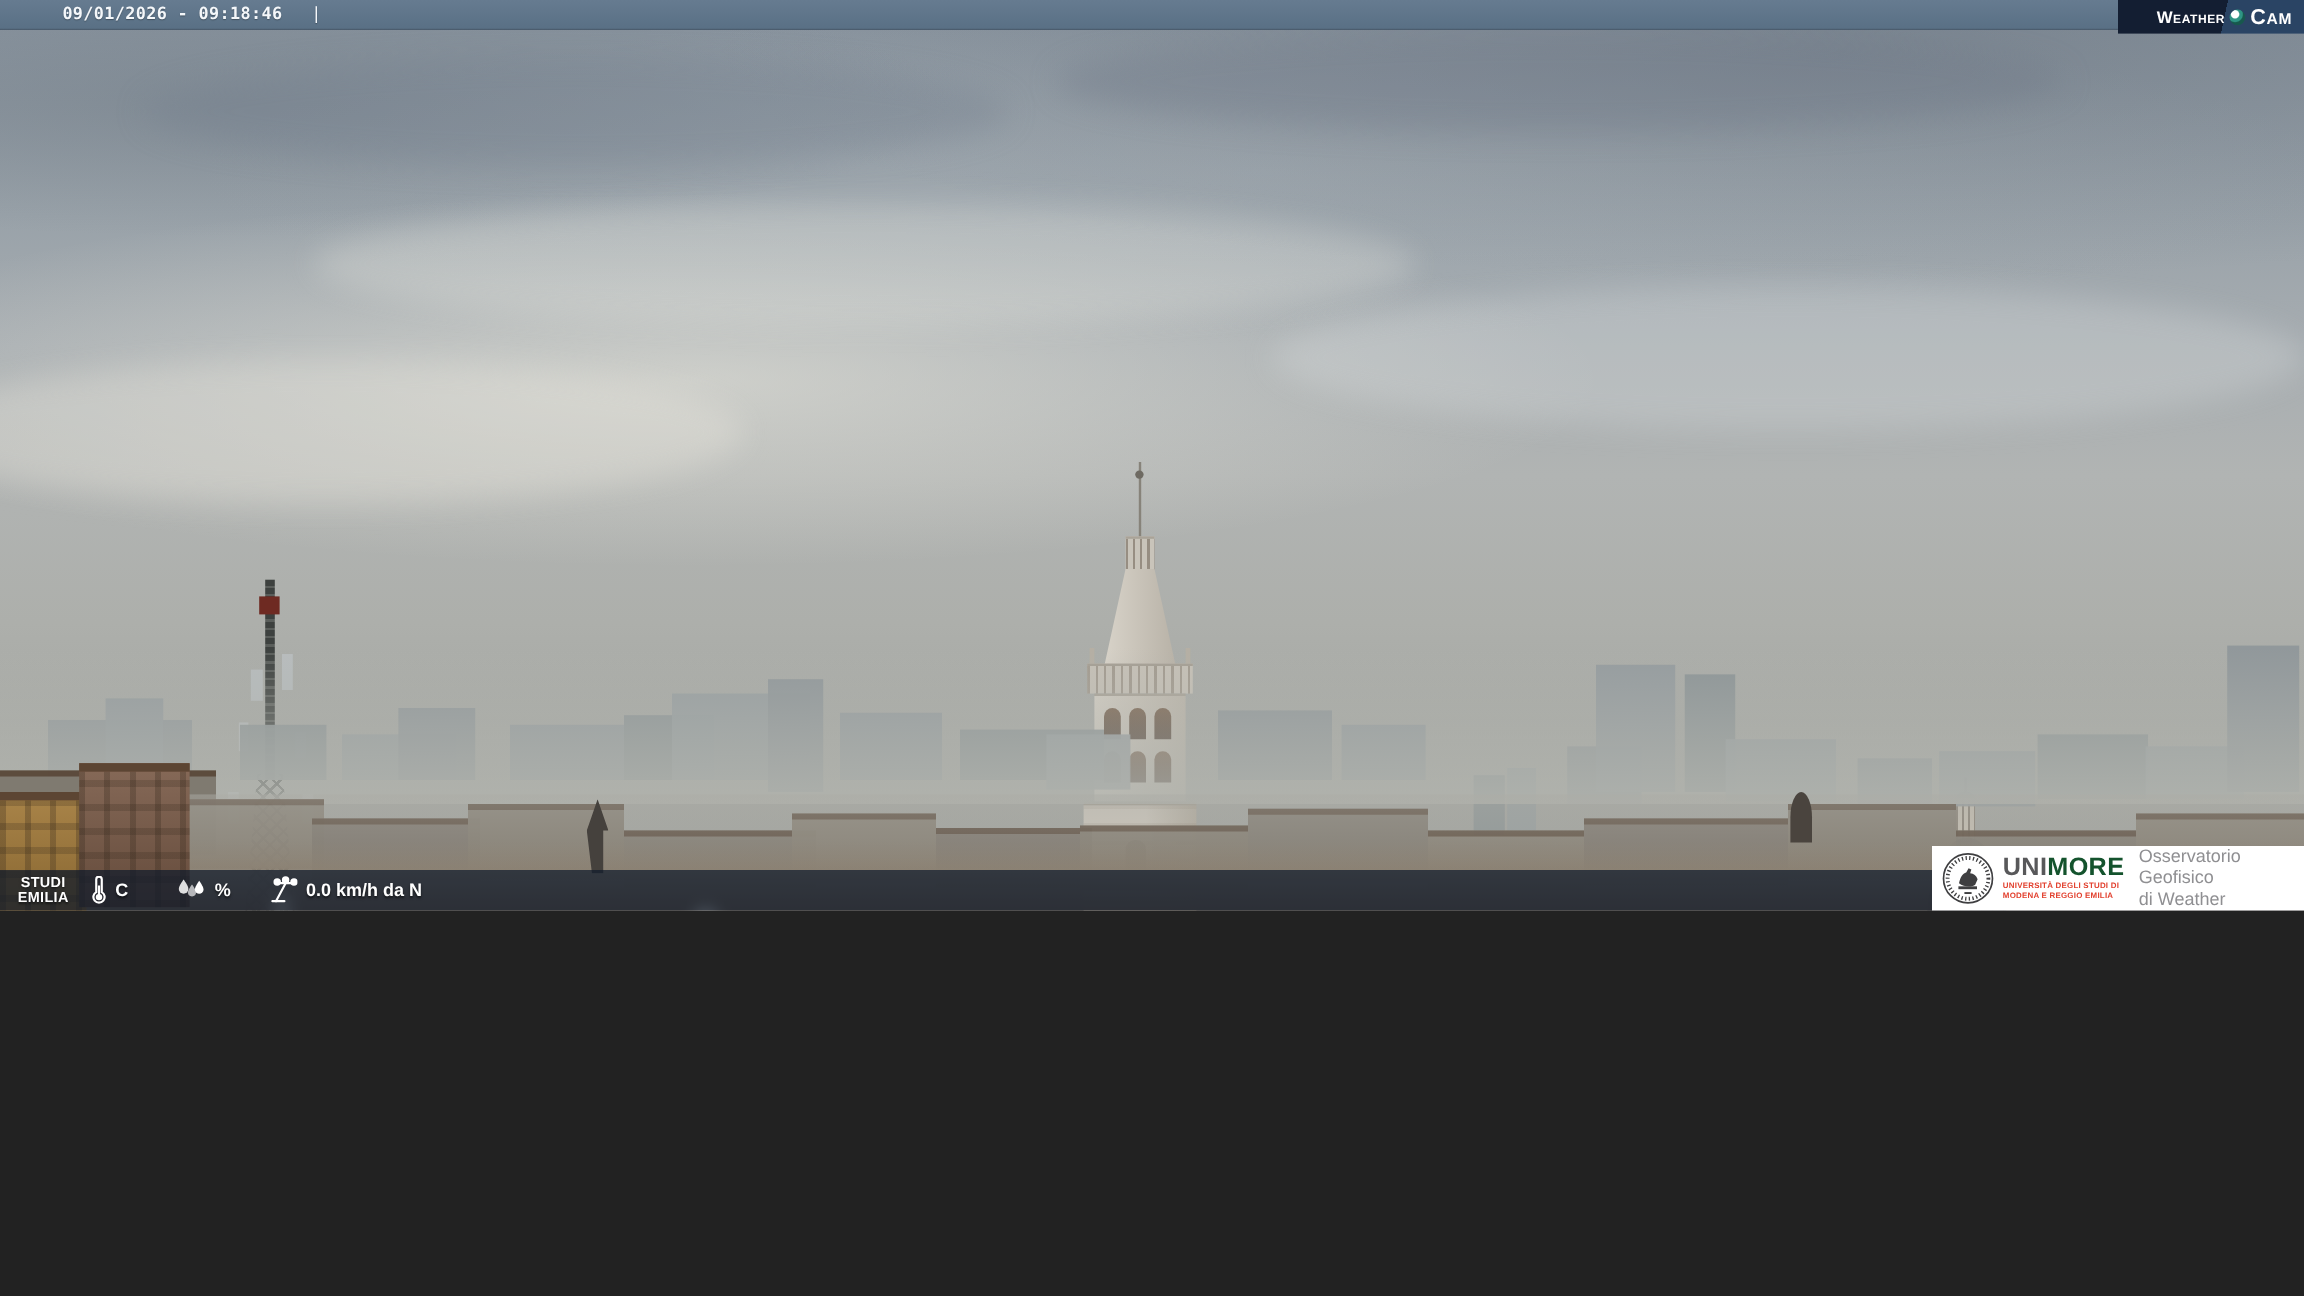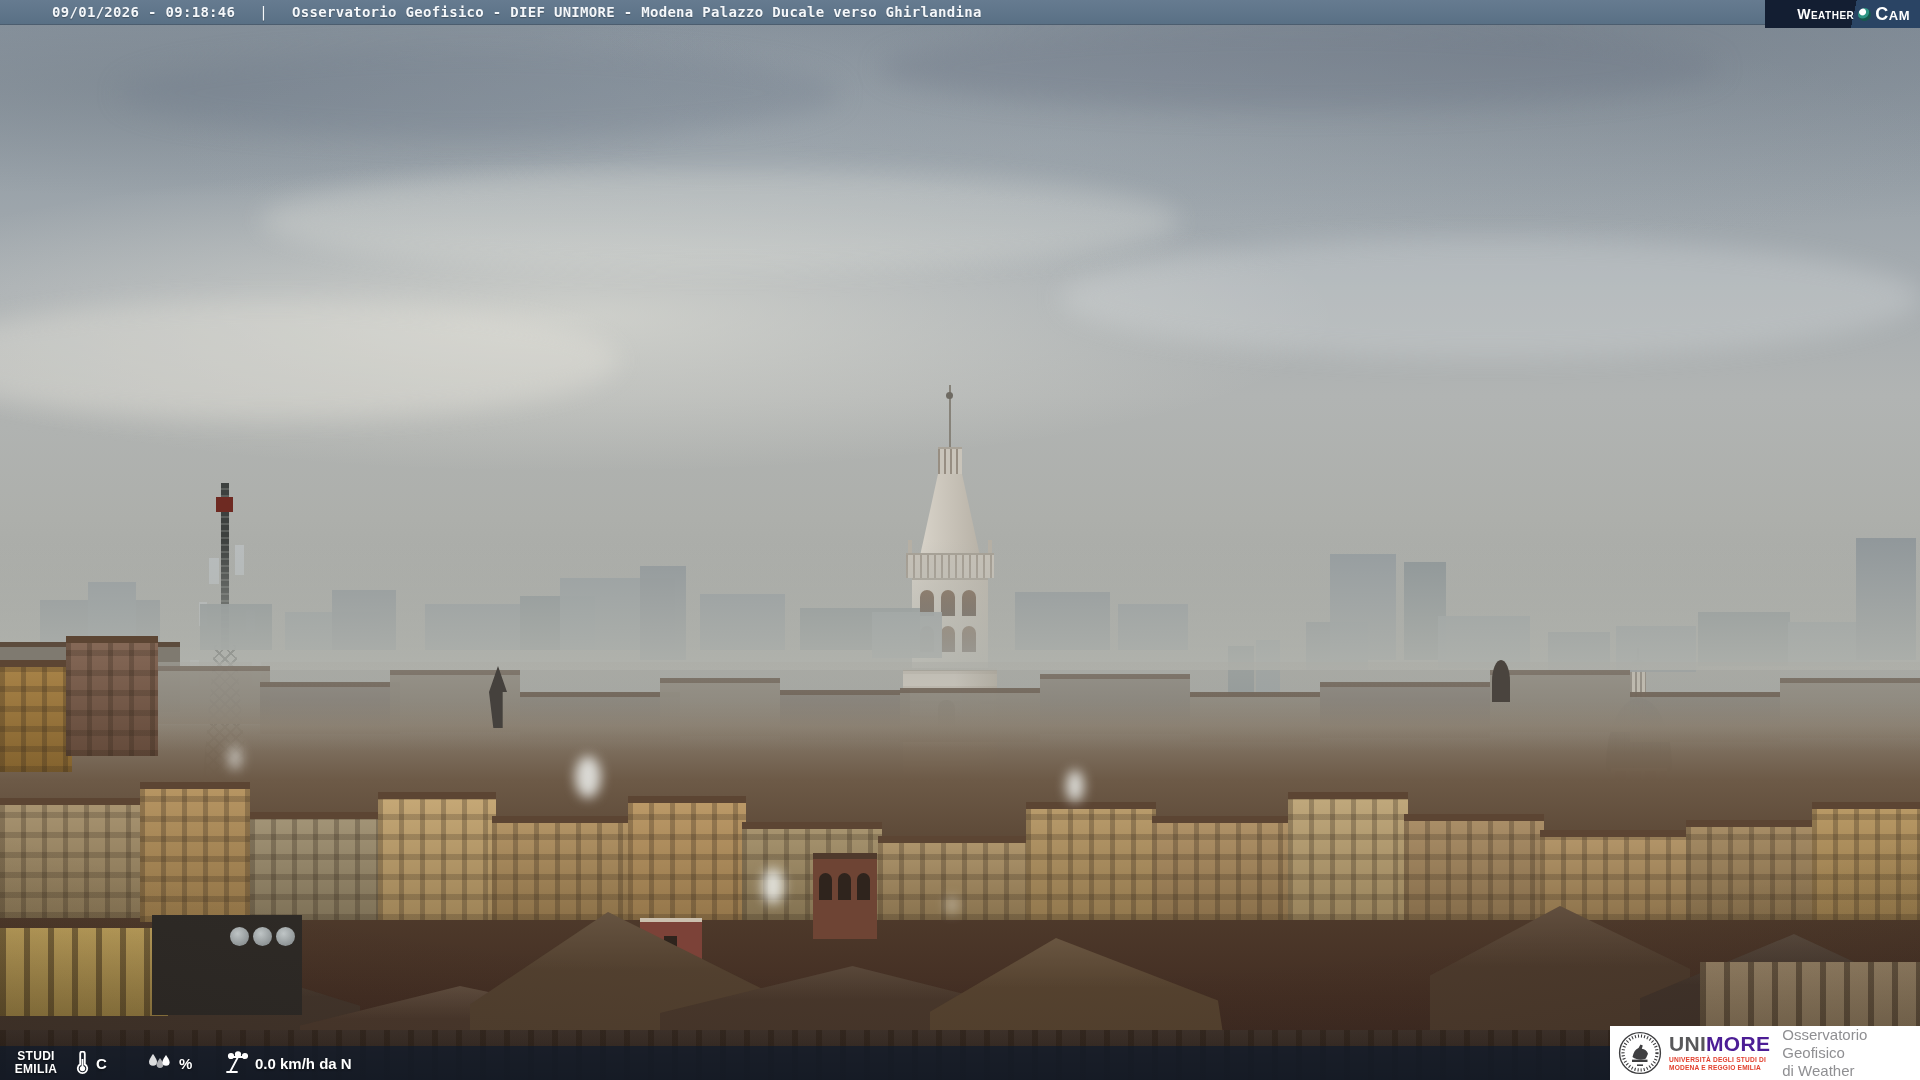--- a/index.html
+++ b/index.html
@@ -1,16 +1,16 @@
 <!DOCTYPE html>
 <html><head>
 <meta charset="utf-8">
 <style>
   html,body{margin:0;padding:0;background:#222;}
-  #stage{position:relative;width:1920px;height:1080px;overflow:hidden;
+  #stage{position:relative;width:1920px;height:759px;overflow:hidden;
          font-family:"Liberation Sans",sans-serif;background:#9aa2a6;}
   #stage *{box-sizing:border-box;}
   .abs{position:absolute;}
 
   
   #sky{position:absolute;left:0;top:0;width:1920px;height:720px;
     background:
       radial-gradient(55% 30% at 30% 44%, rgba(236,234,223,.55), rgba(236,234,223,0) 72%),
       radial-gradient(70% 38% at 80% 6%,  rgba(88,99,112,.32),  rgba(88,99,112,0) 70%),
       radial-gradient(45% 22% at 10% 12%, rgba(95,106,117,.30), rgba(95,106,117,0) 70%),
@@ -146,21 +146,21 @@
     font:700 15px "Liberation Sans",sans-serif;text-shadow:0 1px 2px rgba(0,0,0,.6);}
   .bb-temp{left:76px;}.bb-hum{left:146px;}.bb-wind{left:222px;}.bb-rain{left:378px;margin-top:31px;}
   .bb-item svg{display:block;}
 
   
   #brandbox{right:0;bottom:0;width:310px;height:54px;background:#fff;z-index:32;
     display:flex;align-items:center;gap:7px;padding:0 6px 0 8px;}
   .seal{flex:0 0 auto;}
   .brand-mid{flex:0 0 auto;}
   .acr{font:700 21px/20px "Liberation Sans",sans-serif;letter-spacing:.3px;color:#58585a;}
-  .acr .more{color:#4c1d95;}
+  .acr .more{color:#14532d;}
   .sub{font:700 6.6px/8px "Liberation Sans",sans-serif;color:#e2402e;letter-spacing:.2px;margin-top:2px;}
   .dept{font:400 15px/18px "Liberation Sans",sans-serif;color:#8f8f92;padding-left:5px;}
 </style>
 </head>
 <body>
 
 <div id="stage">
 
   <div id="sky">
     <div class="cloud" id="cl1"></div>
@@ -324,21 +324,20 @@
   <div class="smoke sm2"></div>
   <div class="smoke sm3"></div>
   <div class="smoke sm4"></div>
   <div class="smoke sm5"></div>
 
   <div class="abs" id="vignette"></div>
 
   <div class="abs" id="topbar">
     <span>09/01/2026 - 09:18:46</span>
     <span class="sep">|</span>
-    <span>Osservatorio Geofisico - DIEF UNIMORE - Modena Palazzo Ducale verso Ghirlandina</span>
   </div>
 
   <div class="abs" id="wclogo">
     <span class="wc-weather">Weather</span>
     <span class="wc-lens"></span>
     <span class="wc-cam">Cam</span>
   </div>
 
   <div class="abs" id="bottombar">
     <div class="bb-label">

